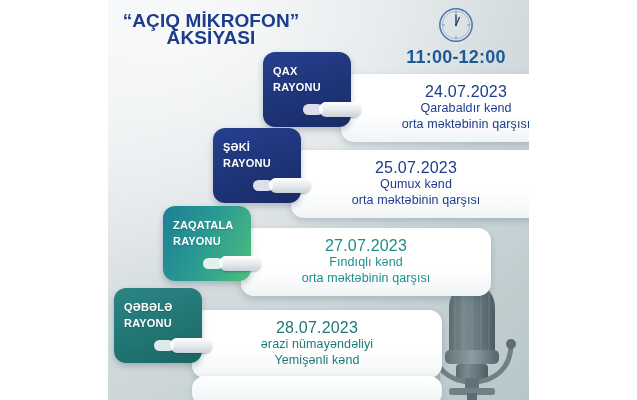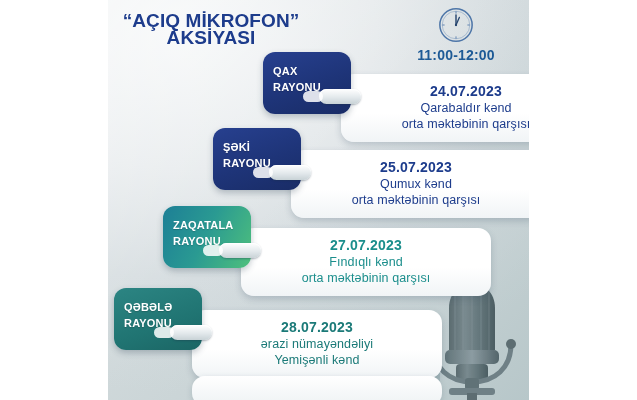--- a/index.html
+++ b/index.html
@@ -31,32 +31,32 @@
   }
   .logo{position:absolute;left:38px;top:66px;width:120px;text-align:center;z-index:6;}
   .flame{width:100%;height:20px;display:block;}
   .logo-word{
     margin-top:3px;color:#0f4a8a;font-size:15px;font-weight:bold;letter-spacing:.2px;
   }
 
   .clockwrap{position:absolute;left:288px;top:6px;width:120px;text-align:center;z-index:6;}
   .clock{display:block;margin:0 auto;}
   .clock-time{
-    margin-top:3px;color:#1d5a96;font-size:14px;font-weight:bold;letter-spacing:.2px;
+    margin-top:3px;color:#1d5a96;font-size:18px;font-weight:bold;letter-spacing:.2px;
   }
 
   
   .row{position:absolute;z-index:3;}
   .row.r0{left:155px;top:52px;}
   .row.r1{left:105px;top:128px;}
   .row.r2{left:55px;top:206px;}
   .row.r3{left:6px;top:288px;}
 
   .tag{
-    position:relative;width:88px;height:62px;border-radius:12px;
+    position:relative;width:88px;height:75px;border-radius:12px;
     box-shadow:0 3px 6px rgba(40,60,80,.28);
     z-index:5;
   }
   .tag .tag-label{
     position:absolute;left:10px;top:11px;right:6px;
     color:#ffffff;font-size:11px;font-weight:bold;line-height:16px;
     letter-spacing:.2px;text-shadow:0 1px 1px rgba(0,0,0,.18);
   }
   
   .tag .nub{
@@ -74,21 +74,21 @@
   .tag.tealgreen{background:linear-gradient(115deg,#1d7f96 0%,#2a9a92 48%,#4fc07c 100%);}
   .tag.teal{background:linear-gradient(160deg,#2c8583 0%,#207472 60%,#1b6564 100%);}
 
   .card{
     position:absolute;left:78px;top:22px;width:250px;border-radius:13px;
     background:linear-gradient(180deg,#ffffff 0%,#ffffff 58%,#f1f4f6 100%);
     box-shadow:0 3px 7px rgba(45,70,90,.22);
     padding:9px 8px 10px 8px;box-sizing:border-box;text-align:center;
     z-index:4;
   }
-  .card .date{font-size:14px;font-weight:bold;line-height:17px;letter-spacing:.2px;}
+  .card .date{font-size:16px;font-weight:normal;line-height:17px;letter-spacing:.2px;}
   .card .line{font-size:12.5px;font-weight:normal;line-height:16px;letter-spacing:.1px;}
   .card.navy .date,.card.navy .line{color:#1d3c8c;}
   .card.tealgreen .date,.card.tealgreen .line{color:#1b8e8c;}
   .card.teal .date,.card.teal .line{color:#1b7a78;}
 
   
   .ghost-card{
     position:absolute;left:84px;top:376px;width:250px;height:30px;border-radius:13px;
     background:linear-gradient(180deg,#ffffff 0%,#eef2f4 100%);
     box-shadow:0 2px 6px rgba(45,70,90,.18);z-index:3;

